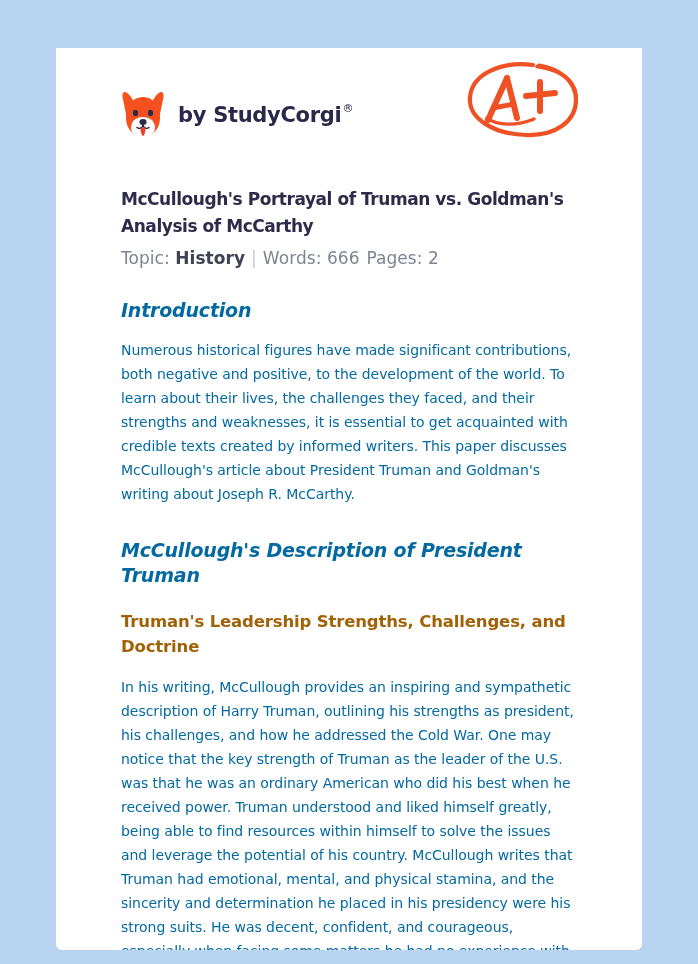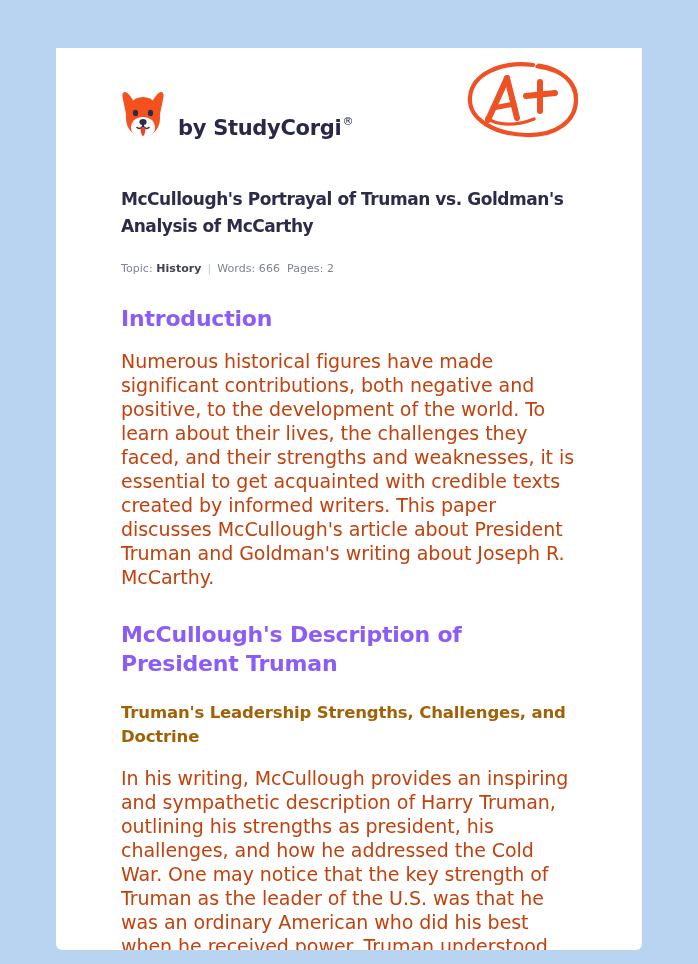--- a/index.html
+++ b/index.html
@@ -33,21 +33,21 @@
   .brand-header {
     position: relative;
     height: 100px;
     display: flex;
     align-items: center;
     padding-top: 16px;
   }
 
   .brand-left {
     display: flex;
-    align-items: flex-end;
+    align-items: center;
     gap: 13px;
   }
 
   .corgi-logo {
     width: 44px;
     height: 50px;
     display: block;
   }
 
   .brand-text {
@@ -82,57 +82,58 @@
     margin: 22px 0 0 0;
     font-family: "DejaVu Sans", sans-serif;
     font-size: 17px;
     line-height: 1.58;
     font-weight: bold;
     color: #2c2c4a;
     letter-spacing: -0.45px;
   }
 
   .doc-meta {
-    margin-top: 22px;
-    font-size: 11px;
+    margin-top: 8px;
+    font-size: 17px;
     color: #7d8492;
     letter-spacing: 0.05px;
     white-space: nowrap;
   }
   .doc-meta .topic-value {
     font-weight: bold;
     color: #3f4354;
   }
   .doc-meta .sep {
     color: #c3c8d2;
     padding: 0 6px;
   }
   .doc-meta .meta-gap { display: inline-block; width: 7px; }
 
   
   h2.sec {
-    font-size: 22px;
-    font-weight: bold;
-    color: #8b5cf6;
+    font-size: 19px;
+    font-weight: bold;
+    color: #0369a1;
     margin: 32px 0 0 0;
     letter-spacing: -0.2px;
     line-height: 1.3;
+    font-style: italic;
   }
   h3.sub {
     font-size: 16.5px;
     font-weight: bold;
     color: #a16207;
     margin: 22px 0 0 0;
     line-height: 1.5;
     letter-spacing: -0.15px;
   }
   p.body {
-    font-size: 19px;
+    font-size: 14px;
     line-height: 24px;
-    color: #c2410c;
+    color: #0369a1;
     margin: 16px 0 0 0;
     letter-spacing: -0.05px;
   }
   h2.sec.first { margin-top: 30px; }
 </style>
 </head>
 <body>
 
 <div class="page-card">
   <div class="inner">

